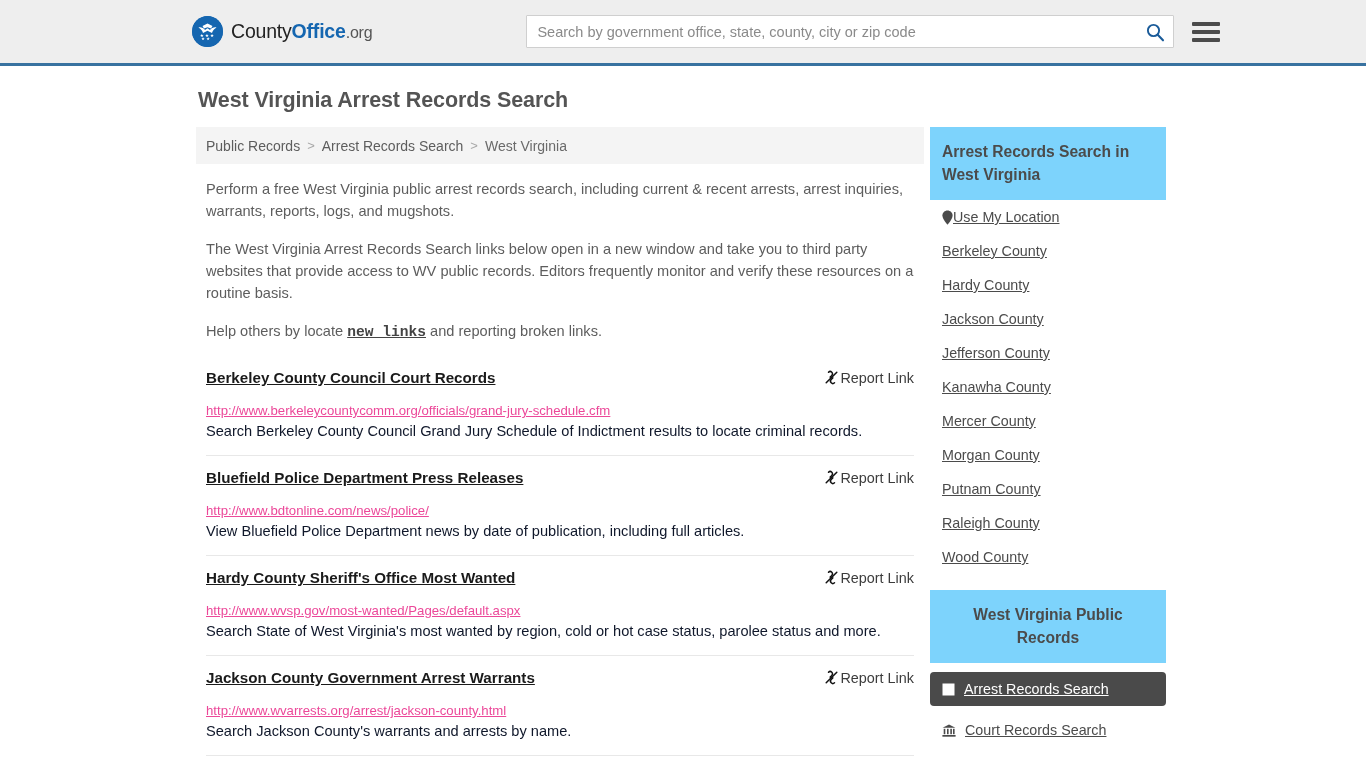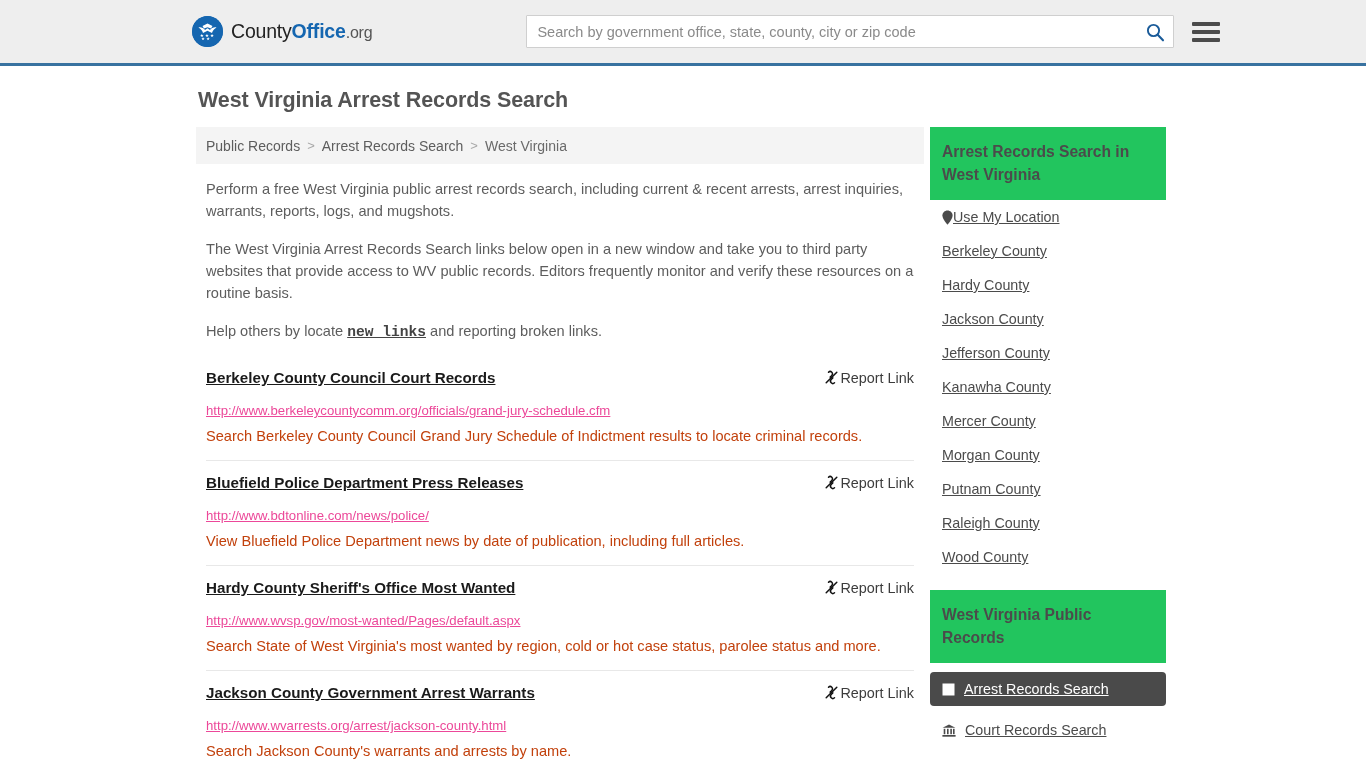--- a/index.html
+++ b/index.html
@@ -186,47 +186,47 @@
   .result-url {
     display: block;
     font-size: 13.2px;
     color: #ec4899;
     margin-top: 16px;
     line-height: 16px;
     word-break: break-all;
   }
   .result-desc {
     font-size: 14.6px;
-    color: #c2410c;
+    color: #0f172a;
     line-height: 25px;
-    margin-top: 5px;
+    margin-top: 0;
   }
 
   
   .side-box-head {
-    background: #22c55e;
+    background: #7dd3fc;
     padding: 13px 12px 14px 12px;
     font-size: 15.6px;
     font-weight: bold;
     color: #4b4b4b;
     line-height: 23px;
   }
   .side-list { padding: 0; margin: 0; list-style: none; }
   .side-list li { padding: 0; }
   .side-link {
     display: flex;
     align-items: center;
     padding: 9px 12px 9px 12px;
     font-size: 14.3px;
     color: #4b4b4b;
     text-decoration: none;
   }
   .side-link .lbl { text-decoration: underline; }
 
-  .side-box-head-2 { margin-top: 16px; }
+  .side-box-head-2 { margin-top: 16px; text-align: center; }
 
   .records-list { margin: 0; padding: 0; list-style: none; margin-top: 9px; }
   .records-list li { margin-bottom: 7px; }
   .record-item {
     display: flex;
     align-items: center;
     gap: 9px;
     padding: 9px 12px;
     font-size: 14.3px;
     color: #4b4b4b;

